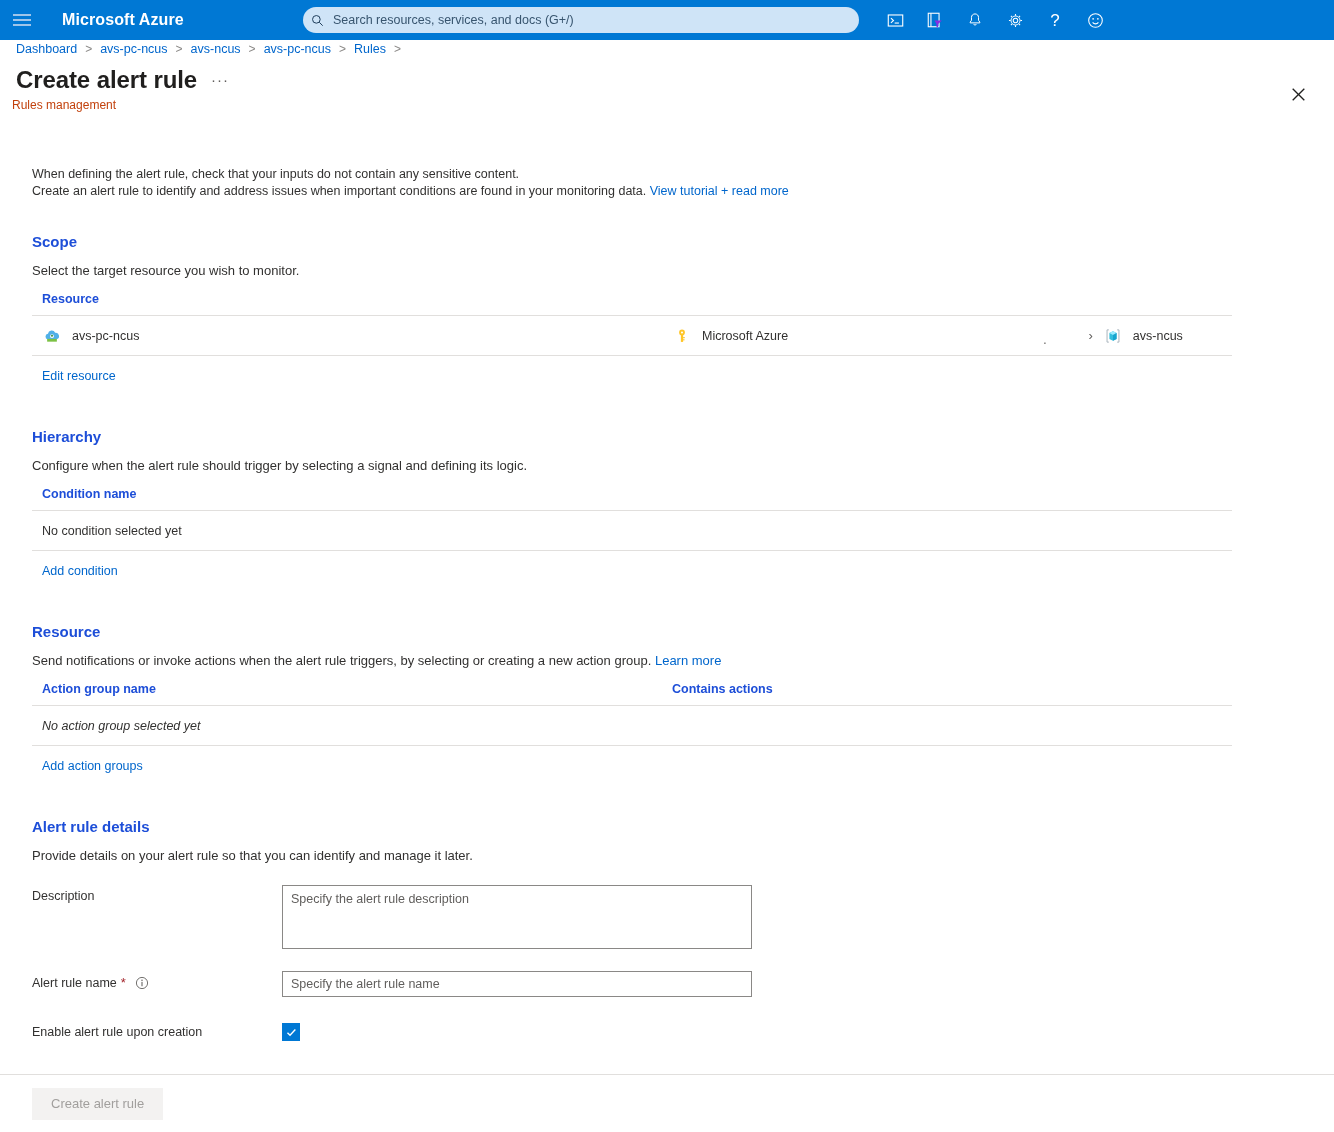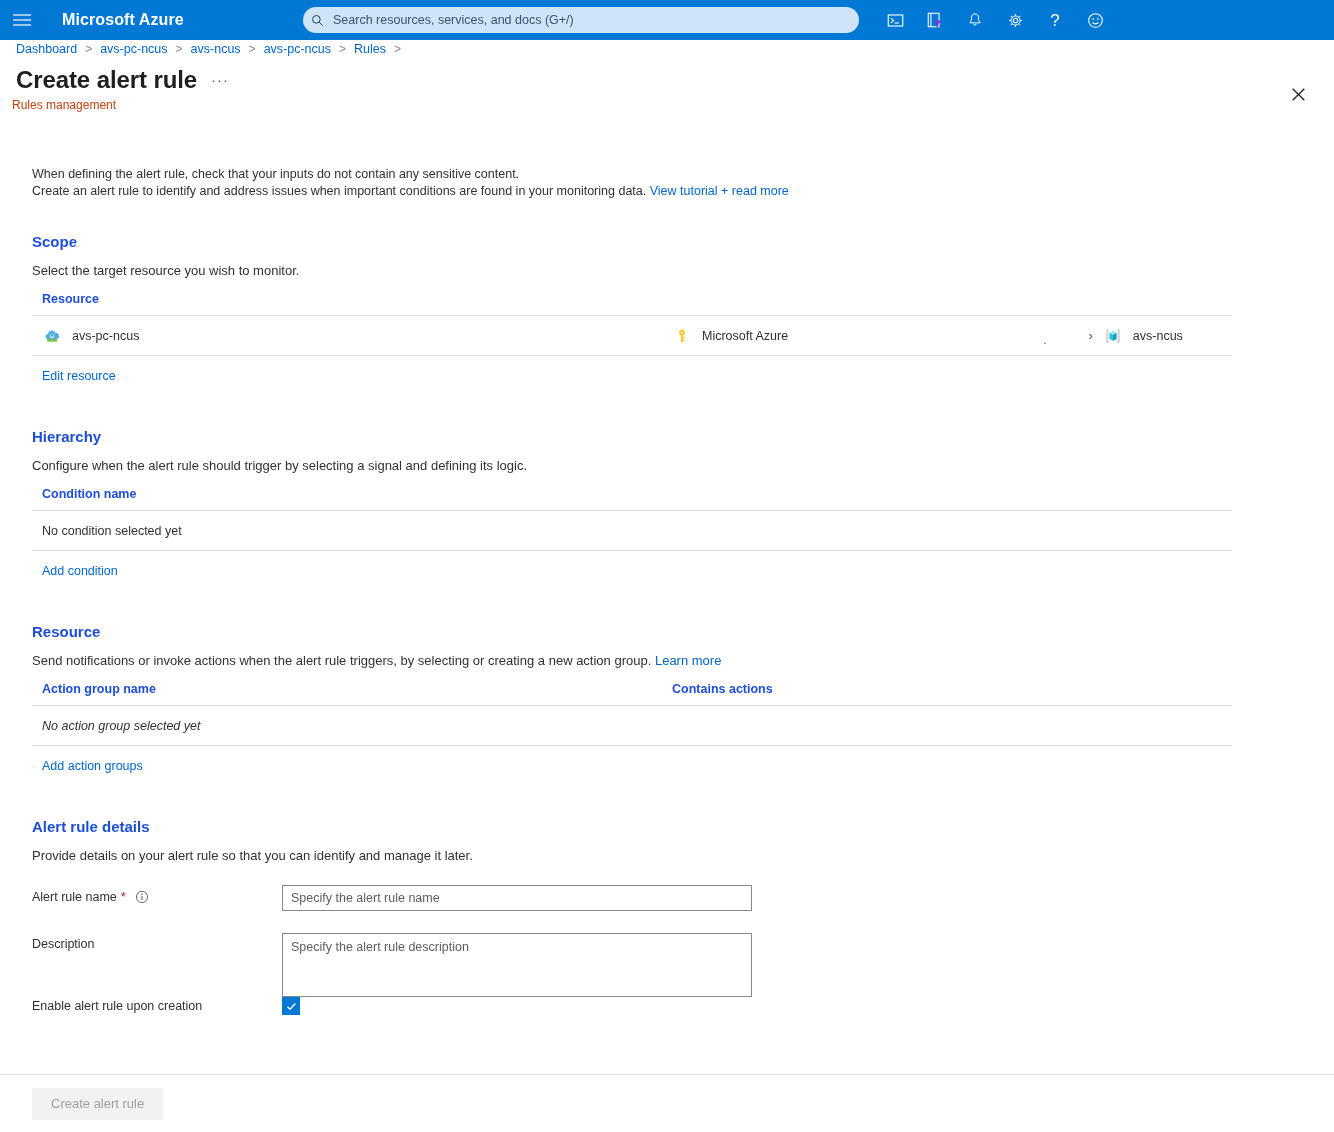--- a/index.html
+++ b/index.html
@@ -180,21 +180,21 @@
   .txtinput::placeholder { color: #605e5c; opacity: 1; }
   .txtarea {
     width: 470px; height: 64px;
     border: 1px solid #8a8886;
     font-family: inherit; font-size: 12.5px;
     padding: 6px 8px; color: #323130;
     outline: none; resize: none; background: #fff;
   }
   .txtarea::placeholder { color: #605e5c; opacity: 1; }
 
-  .chkrow { display: flex; }
+  .chkrow { display: flex; margin-top: 26px; }
   .chkbox {
     width: 18px; height: 18px;
     background: #0078d4;
     border: 1px solid #0078d4;
     display: flex; align-items: center; justify-content: center;
     cursor: pointer;
   }
 
   
   .footer {
@@ -391,39 +391,39 @@
       <div class="col-a italic">No action group selected yet</div>
       <div class="col-b"></div>
     </div>
     <a class="tlink">Add action groups</a>
   </div>
 
   <div class="section-h" style="margin-top:45px;">Alert rule details</div>
   <div class="section-sub">Provide details on your alert rule so that you can identify and manage it later.</div>
 
   <div class="formrow">
+    <div class="formlabel">Description</div>
+    <textarea class="txtarea" placeholder="Specify the alert rule description" style=""></textarea>
+  </div>
+
+  <div class="formrow">
     <div class="formlabel">
       <span>Alert rule name</span>
       <span class="req">*</span>
       <span class="infoicon">
         <svg width="14" height="14" viewBox="0 0 16 16">
             <circle cx="8" cy="8" r="6.4" fill="none" stroke="#605e5c" stroke-width="1"></circle>
             <circle cx="8" cy="4.9" r=".85" fill="#605e5c"></circle>
             <rect x="7.4" y="6.7" width="1.2" height="5" fill="#605e5c"></rect>
           </svg>
       </span>
     </div>
     <input class="txtinput" type="text" placeholder="Specify the alert rule name" style="">
   </div>
 
-  <div class="formrow">
-    <div class="formlabel">Description</div>
-    <textarea class="txtarea" placeholder="Specify the alert rule description" style=""></textarea>
-  </div>
-
   <div class="chkrow">
     <div class="formlabel" style="padding-top:0;">Enable alert rule upon creation</div>
     <div class="chkbox">
       <svg width="11" height="11" viewBox="0 0 12 12">
           <polyline points="1.6,6.2 4.4,9 10.2,2.8" fill="none" stroke="#ffffff" stroke-width="1.5"></polyline>
         </svg>
     </div>
   </div>
 
 </div>

